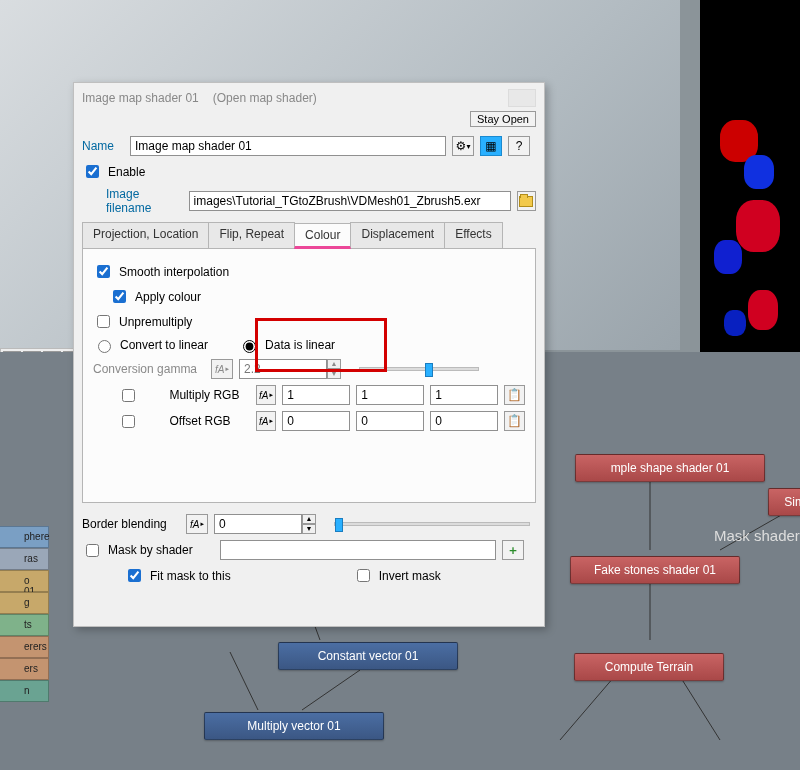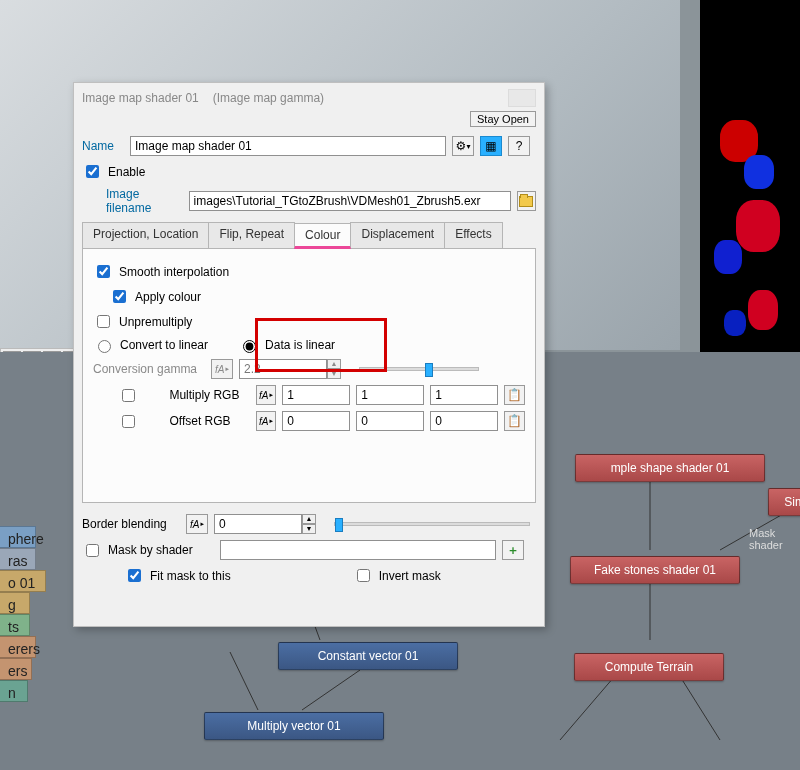--- a/index.html
+++ b/index.html
@@ -5,34 +5,34 @@
   * { box-sizing: border-box; font-family: "Segoe UI", Tahoma, sans-serif; font-size: 12px; }
   body { margin: 0; width: 800px; height: 770px; overflow: hidden; background: #8b9499; position: relative; }
 
   
   .bg-render { position: absolute; left: 0; top: 0; width: 680px; height: 350px; background: linear-gradient(135deg,#d9dde0,#b3bcc2 60%,#9aa4ab); }
   .bg-preview { position: absolute; right: 0; top: 0; width: 100px; height: 395px; background: #000; }
   .bg-preview .blob { position:absolute; border-radius:40%; }
   .bg-nodegraph { position: absolute; left:0; top:352px; right:0; bottom:0; background: #778088; }
 
   
-  .side-item { position: absolute; left: 0; height: 22px; padding: 4px 8px; font-size: 14px; color: #222; border: 1px solid rgba(0,0,0,.25); border-left: none; }
+  .side-item { position: absolute; left: 0; height: 22px; padding: 4px 24px; font-size: 10px; color: #222; border: 1px solid rgba(0,0,0,.25); border-left: none; }
 
   
   .mini-toolbar { position: absolute; left: 0; top: 348px; display: flex; gap: 2px; padding: 2px; background:#eee; border:1px solid #bbb; }
   .mini-btn { width: 18px; height: 18px; border: 1px solid #999; background: #f5f5f5; display:flex;align-items:center;justify-content:center; }
 
   
   .right-toolbar { position: absolute; right: 4px; top: 414px; display: flex; gap: 2px; padding: 2px; background:#eee; border:1px solid #bbb; }
 
   
   .node { position: absolute; padding: 6px 14px; color: #fff; font-size: 12px; border: 1px solid rgba(0,0,0,.4); border-radius: 2px; text-align: center; box-shadow: 0 1px 2px rgba(0,0,0,.25); }
   .node.blue { background: linear-gradient(#4b6ea3,#3b5784); }
   .node.red  { background: linear-gradient(#c96464,#a94848); }
-  .node-label { position:absolute; color:#ddd; font-size:11px;margin-left:35px; }
+  .node-label { position:absolute; color:#ddd; font-size:15px; }
 
   
   .dialog { position: absolute; left: 73px; top: 82px; width: 472px; height: 545px; background: #f0f0f0; border: 1px solid #bfbfbf; box-shadow: 3px 3px 8px rgba(0,0,0,.25); }
   .titlebar { padding: 6px 8px 2px; color: #888; display:flex; align-items:center; }
   .titlebar .close { margin-left:auto; width:28px; height:18px; background:#e8e8e8; border:1px solid #dcdcdc; }
   .menubar { padding: 0 8px 4px; color:#555; }
   .menubar span { text-decoration: underline; text-decoration-color: transparent; }
   .menubar .ul { border-bottom:1px solid #555; }
   .toprow { display:flex; justify-content:flex-end; padding:2px 8px 6px; }
   .btn { border:1px solid #999; background:#f2f2f2; padding:1px 6px; font-size:11px; cursor:pointer; }
@@ -126,21 +126,21 @@
 <div class="node red" style="left:575px;top:454px;width:190px;">mple shape shader 01</div>
 <div class="node red" style="left:768px;top:488px;width:60px;">Simp</div>
 <div class="node-label" style="left:714px;top:527px;">Mask shader</div>
 <div class="node red" style="left:570px;top:556px;width:170px;">Fake stones shader 01</div>
 <div class="node red" style="left:574px;top:653px;width:150px;">Compute Terrain</div>
 
 <div class="dialog">
   <div class="titlebar">
     <span>Image map shader 01</span>
     <span style="width:14px;"></span>
-    <span>(Image map gamma)</span>
+    <span>(Open map shader)</span>
     <div class="close"></div>
   </div>
   <div class="toprow">
     <button class="btn">Stay Open</button>
   </div>
 
   <div class="row">
     <span class="lbl" style="width:42px;">Name</span>
     <input type="text" class="field" style="flex: 0 0 316px;" value="Image map shader 01">
     <span class="iconbtn">⚙<span style="font-size:8px;">▾</span></span>

